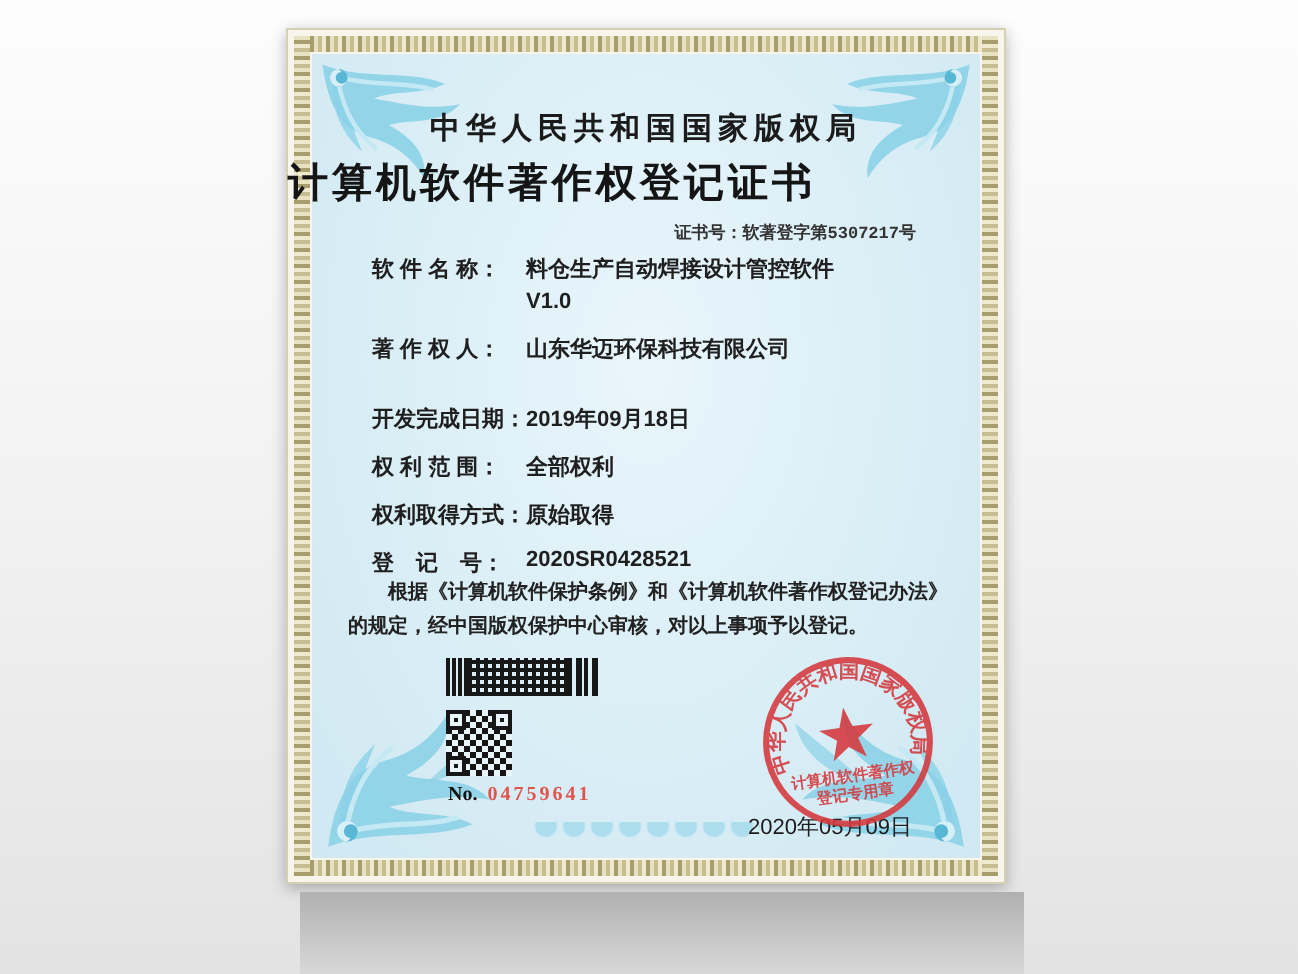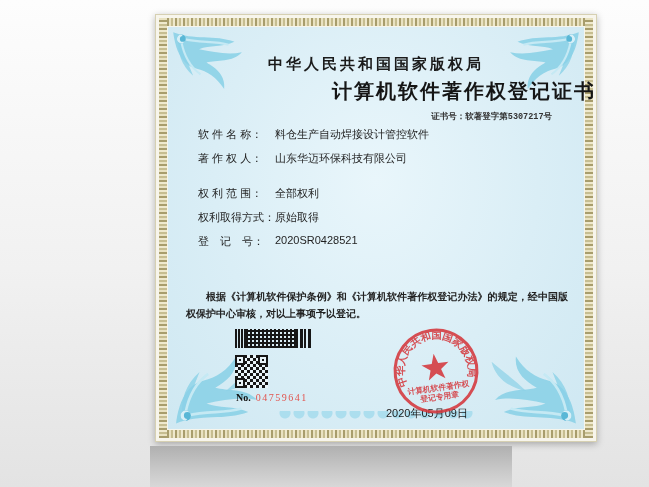--- a/index.html
+++ b/index.html
@@ -2,21 +2,21 @@
 <html><head>
 <meta charset="utf-8">
 <style>
   * { margin:0; padding:0; box-sizing:border-box; }
   html,body { width:649px; height:487px; overflow:hidden; }
   body { font-family:"Liberation Sans","DejaVu Sans",sans-serif; }
   .stage { position:relative; width:649px; height:487px;
            background:linear-gradient(180deg,#fdfdfd 0%,#f1f1f1 55%,#e3e3e3 100%); }
 
   
-  .paper { position:absolute; left:155px; top:14px; width:442px; height:428px;
+  .paper { position:absolute; left:143px; top:14px; width:360px; height:428px;
            background:#f7f5ec; border:1px solid #d6d0b2;
            box-shadow:0 2px 7px rgba(0,0,0,.28); }
   
   .b-top,.b-bottom { position:absolute; left:3px; right:3px; height:8px;
        background:repeating-linear-gradient(90deg,#a89d6c 0 2px,#e9e2c1 2px 4px,#c6bd90 4px 6px,#efe9cd 6px 8px); }
   .b-top{top:3px} .b-bottom{bottom:3px}
   .b-left,.b-right { position:absolute; top:3px; bottom:3px; width:8px;
        background:repeating-linear-gradient(0deg,#a89d6c 0 2px,#e9e2c1 2px 4px,#c6bd90 4px 6px,#efe9cd 6px 8px); }
   .b-left{left:3px} .b-right{right:3px}
 
@@ -31,26 +31,26 @@
   .fl-tr { right:3px; top:3px; width:96px; height:68px; transform:scaleX(-1); }
   .fl-bl { left:3px; bottom:3px; width:118px; height:80px; transform:scaleY(-1); }
   .fl-br { right:3px; bottom:3px; width:118px; height:80px; transform:scale(-1,-1); }
   .waveband { position:absolute; left:110px; right:110px; bottom:6px; height:12px; opacity:.75;
         background:radial-gradient(circle at 7px 2px,#9ed9ec 0 5px,rgba(0,0,0,0) 6px);
         background-size:14px 12px; background-repeat:repeat-x; }
 
   
   .issuer { position:absolute; left:0; right:0; top:40px; text-align:center;
             font-size:15px; font-weight:700; letter-spacing:3px; color:#1b1b1b; }
-  .title  { position:absolute; left:0; right:0; top:63px; text-align:right;
+  .title  { position:absolute; left:0; right:0; top:63px; text-align:left;
             font-family:"Liberation Serif","DejaVu Serif",serif;
             font-size:20px; font-weight:700; letter-spacing:2px; color:#151515; }
   .certno { position:absolute; right:44px; top:96px; font-size:8.5px; font-weight:700; color:#333;font-family:Liberation Mono, monospace; }
 
-  .fields { position:absolute; left:42px; top:112px; color:#1f1f1f; font-size:11px; font-weight:400; }
+  .fields { position:absolute; left:42px; top:112px; color:#1f1f1f; font-size:11px; font-weight:700; }
   .row { display:flex; margin-bottom:9px; }
   .row .lbl { width:77px; white-space:pre; }
   .row .val { white-space:pre;text-align:right; }
   .row.version { margin-top:-6px; margin-bottom:10px; }
   .row.gap-after { margin-bottom:20px; }
 
   .statement { position:absolute; left:30px; right:28px; top:273px;
                font-size:10px; font-weight:700; color:#222;
                line-height:17px; text-indent:2em; text-align:justify; }
 
@@ -64,21 +64,21 @@
   .bc-r { width:15px; height:100%;
           background:repeating-linear-gradient(90deg,#171717 0 2px,rgba(0,0,0,0) 2px 4px,#171717 4px 7px,rgba(0,0,0,0) 7px 8px); }
   .qr { position:absolute; left:79px; top:340px; width:33px; height:33px;
         background:repeating-conic-gradient(#161616 0% 25%,#e9f4f9 0% 50%) 0 0/6px 6px; }
   .qr .f { position:absolute; width:10px; height:10px; border:2px solid #161616; background:#e9f4f9; }
   .qr .f::after { content:""; position:absolute; left:2px; top:2px; width:2px; height:2px; background:#161616; }
   .f-tl{left:0;top:0} .f-tr{right:0;top:0} .f-bl{left:0;bottom:0}
 
   .serial { position:absolute; left:80px; top:372px; font-family:"Liberation Serif","DejaVu Serif",serif; }
   .serial .no { font-size:10px; font-weight:700; color:#111; }
-  .serial .num { font-size:10px; font-weight:400; color:#e2544e; letter-spacing:1.5px; margin-left:5px; }
+  .serial .num { font-size:10px; font-weight:700; color:#e2544e; letter-spacing:1.5px; margin-left:5px; }
 
   
   .issue-date { position:absolute; left:230px; top:391px; width:100px; 
                 font-size:11px; font-weight:400; color:#1c1c1c; }
   .seal { position:absolute; left:236px; top:312px; width:88px; height:88px;
           transform:rotate(-8deg); opacity:.88; }
   .seal svg{ display:block; width:100%; height:100%; }
 
   
   .reflection { position:absolute; left:150px; top:446px; width:362px; height:41px;
@@ -169,23 +169,31 @@
     <div class="title">计算机软件著作权登记证书</div>
     <div class="certno">
       <span>证书号：</span><span>软著登字第5307217号</span>
     </div>
 
     <div class="fields">
       <div class="row">
         <span class="lbl">软 件 名 称：</span>
         <span class="val">料仓生产自动焊接设计管控软件</span>
       </div>
+      <div class="row version">
+        <span class="lbl"></span>
+        <span class="val">V1.0</span>
+      </div>
       <div class="row gap-after">
         <span class="lbl">著 作 权 人：</span>
         <span class="val">山东华迈环保科技有限公司</span>
+      </div>
+      <div class="row">
+        <span class="lbl">开发完成日期：</span>
+        <span class="val">2019年09月18日</span>
       </div>
       <div class="row">
         <span class="lbl">权 利 范 围：</span>
         <span class="val">全部权利</span>
       </div>
       <div class="row">
         <span class="lbl">权利取得方式：</span>
         <span class="val">原始取得</span>
       </div>
       <div class="row">

